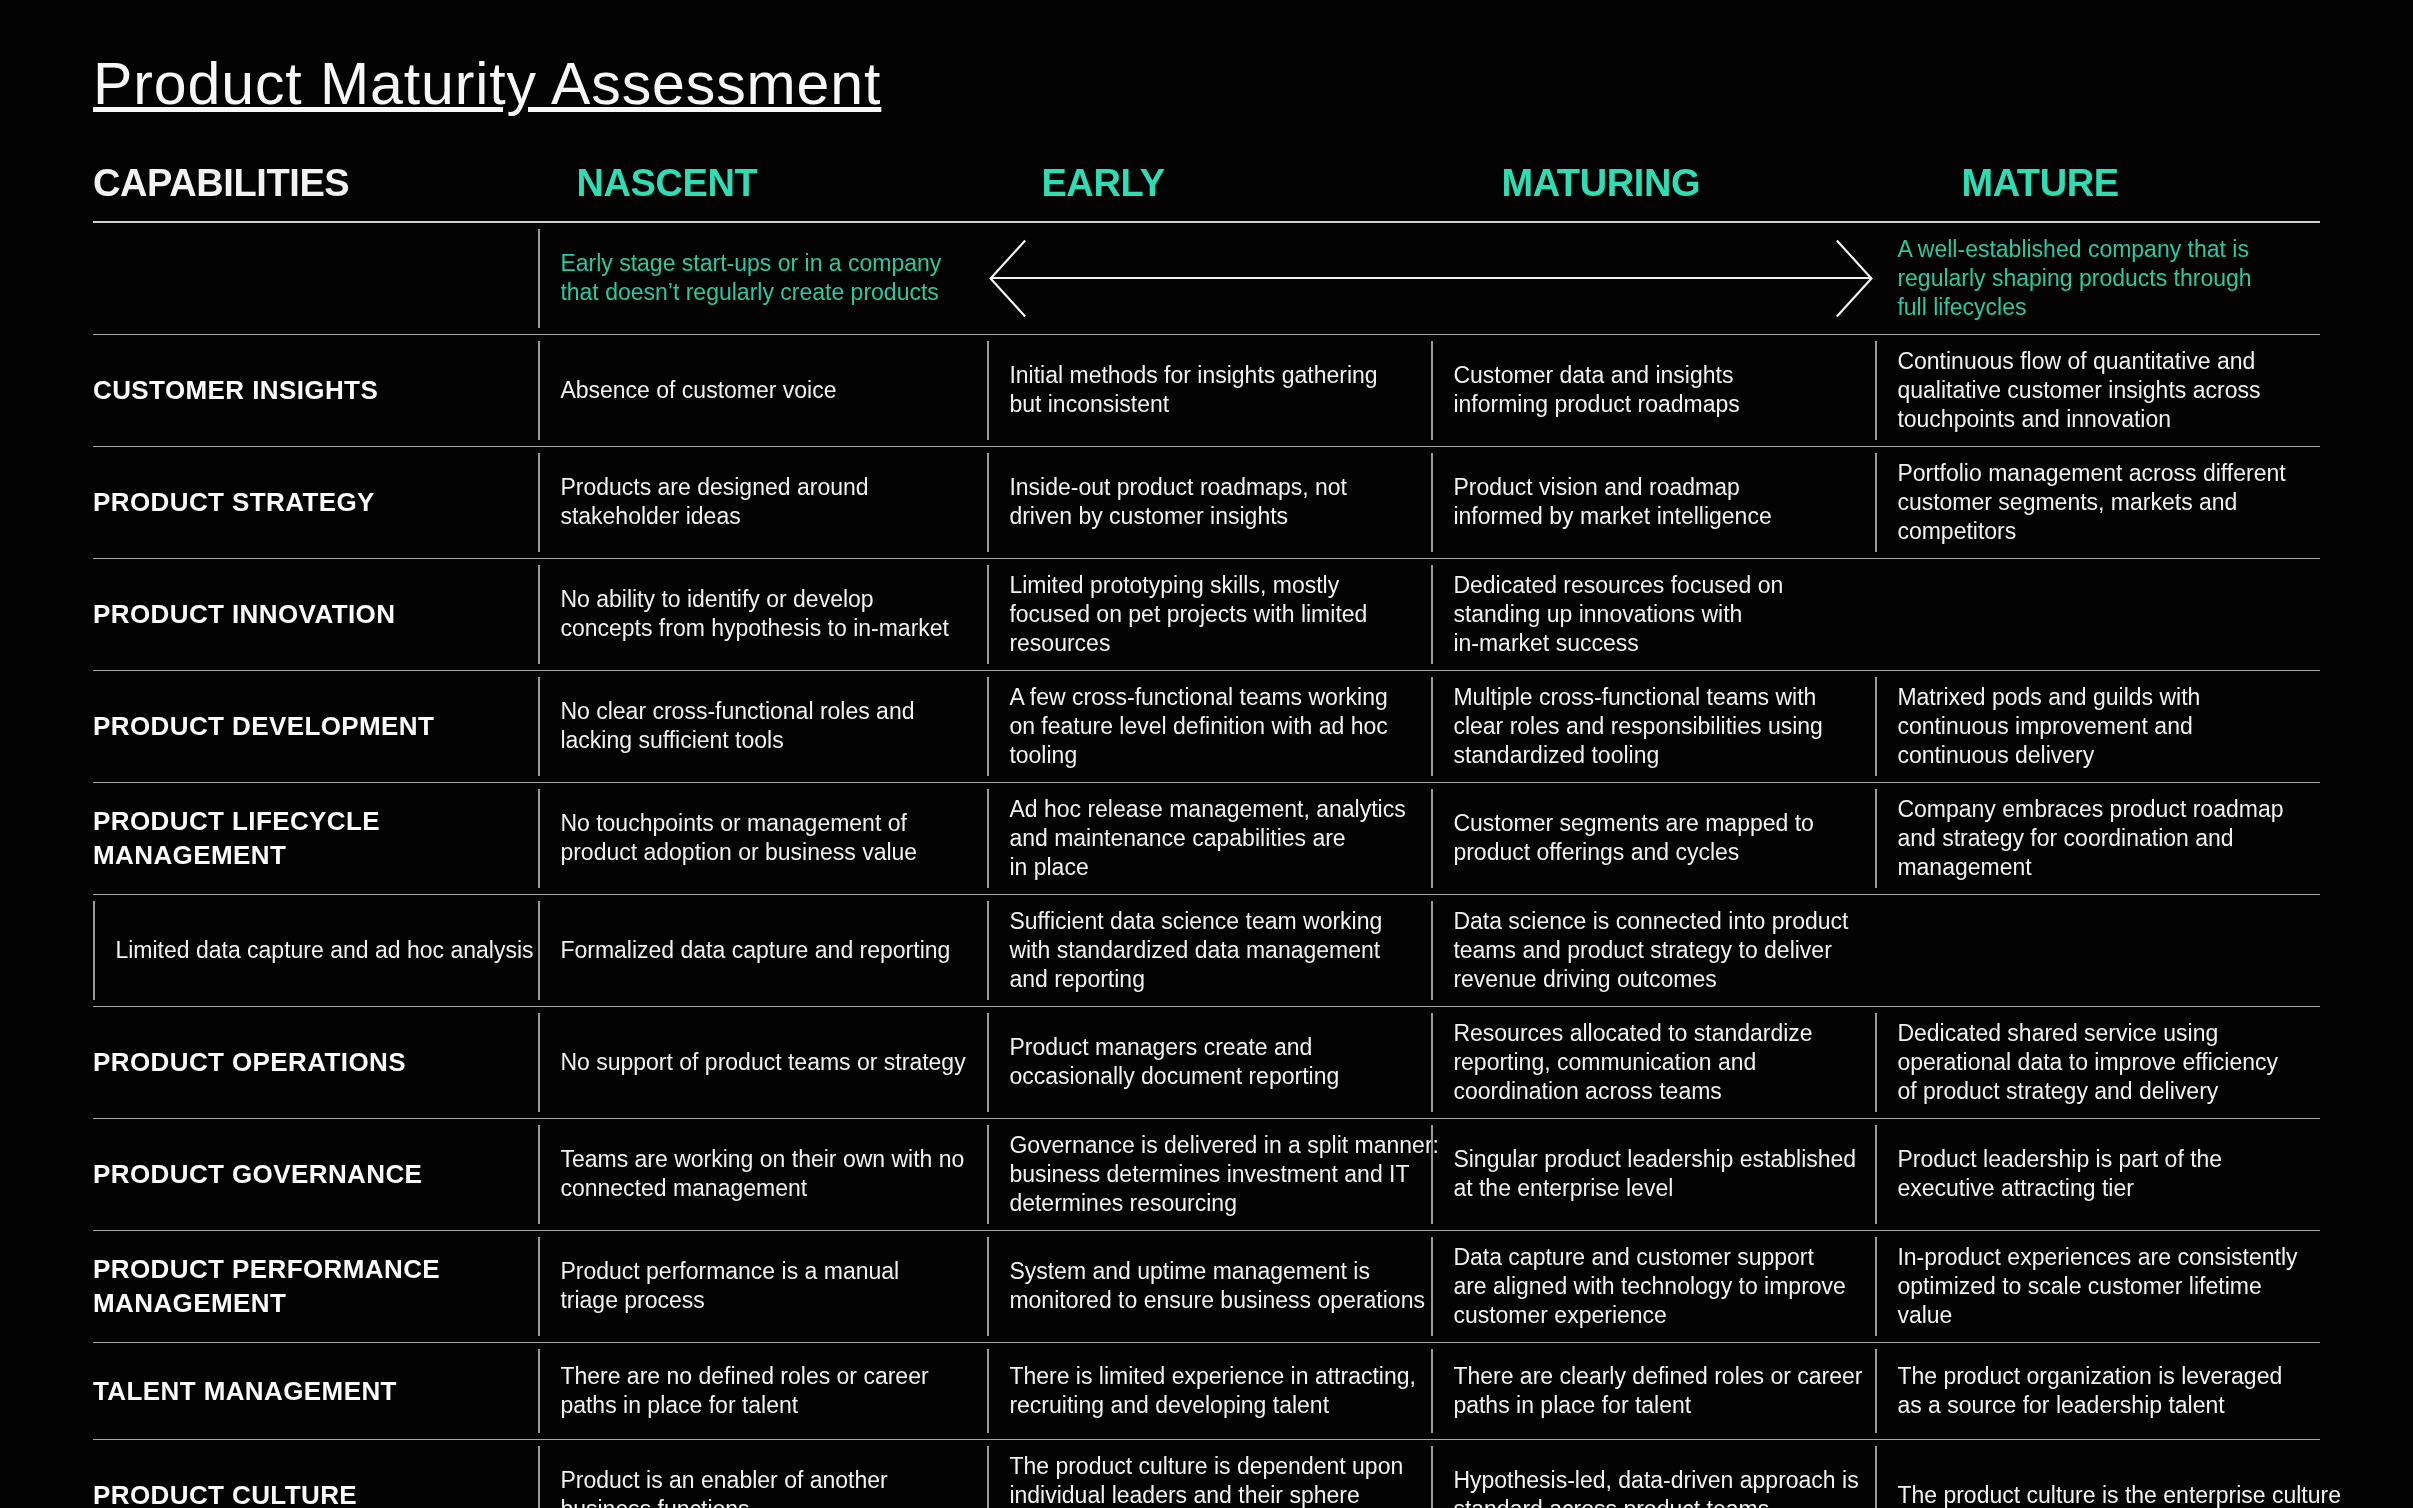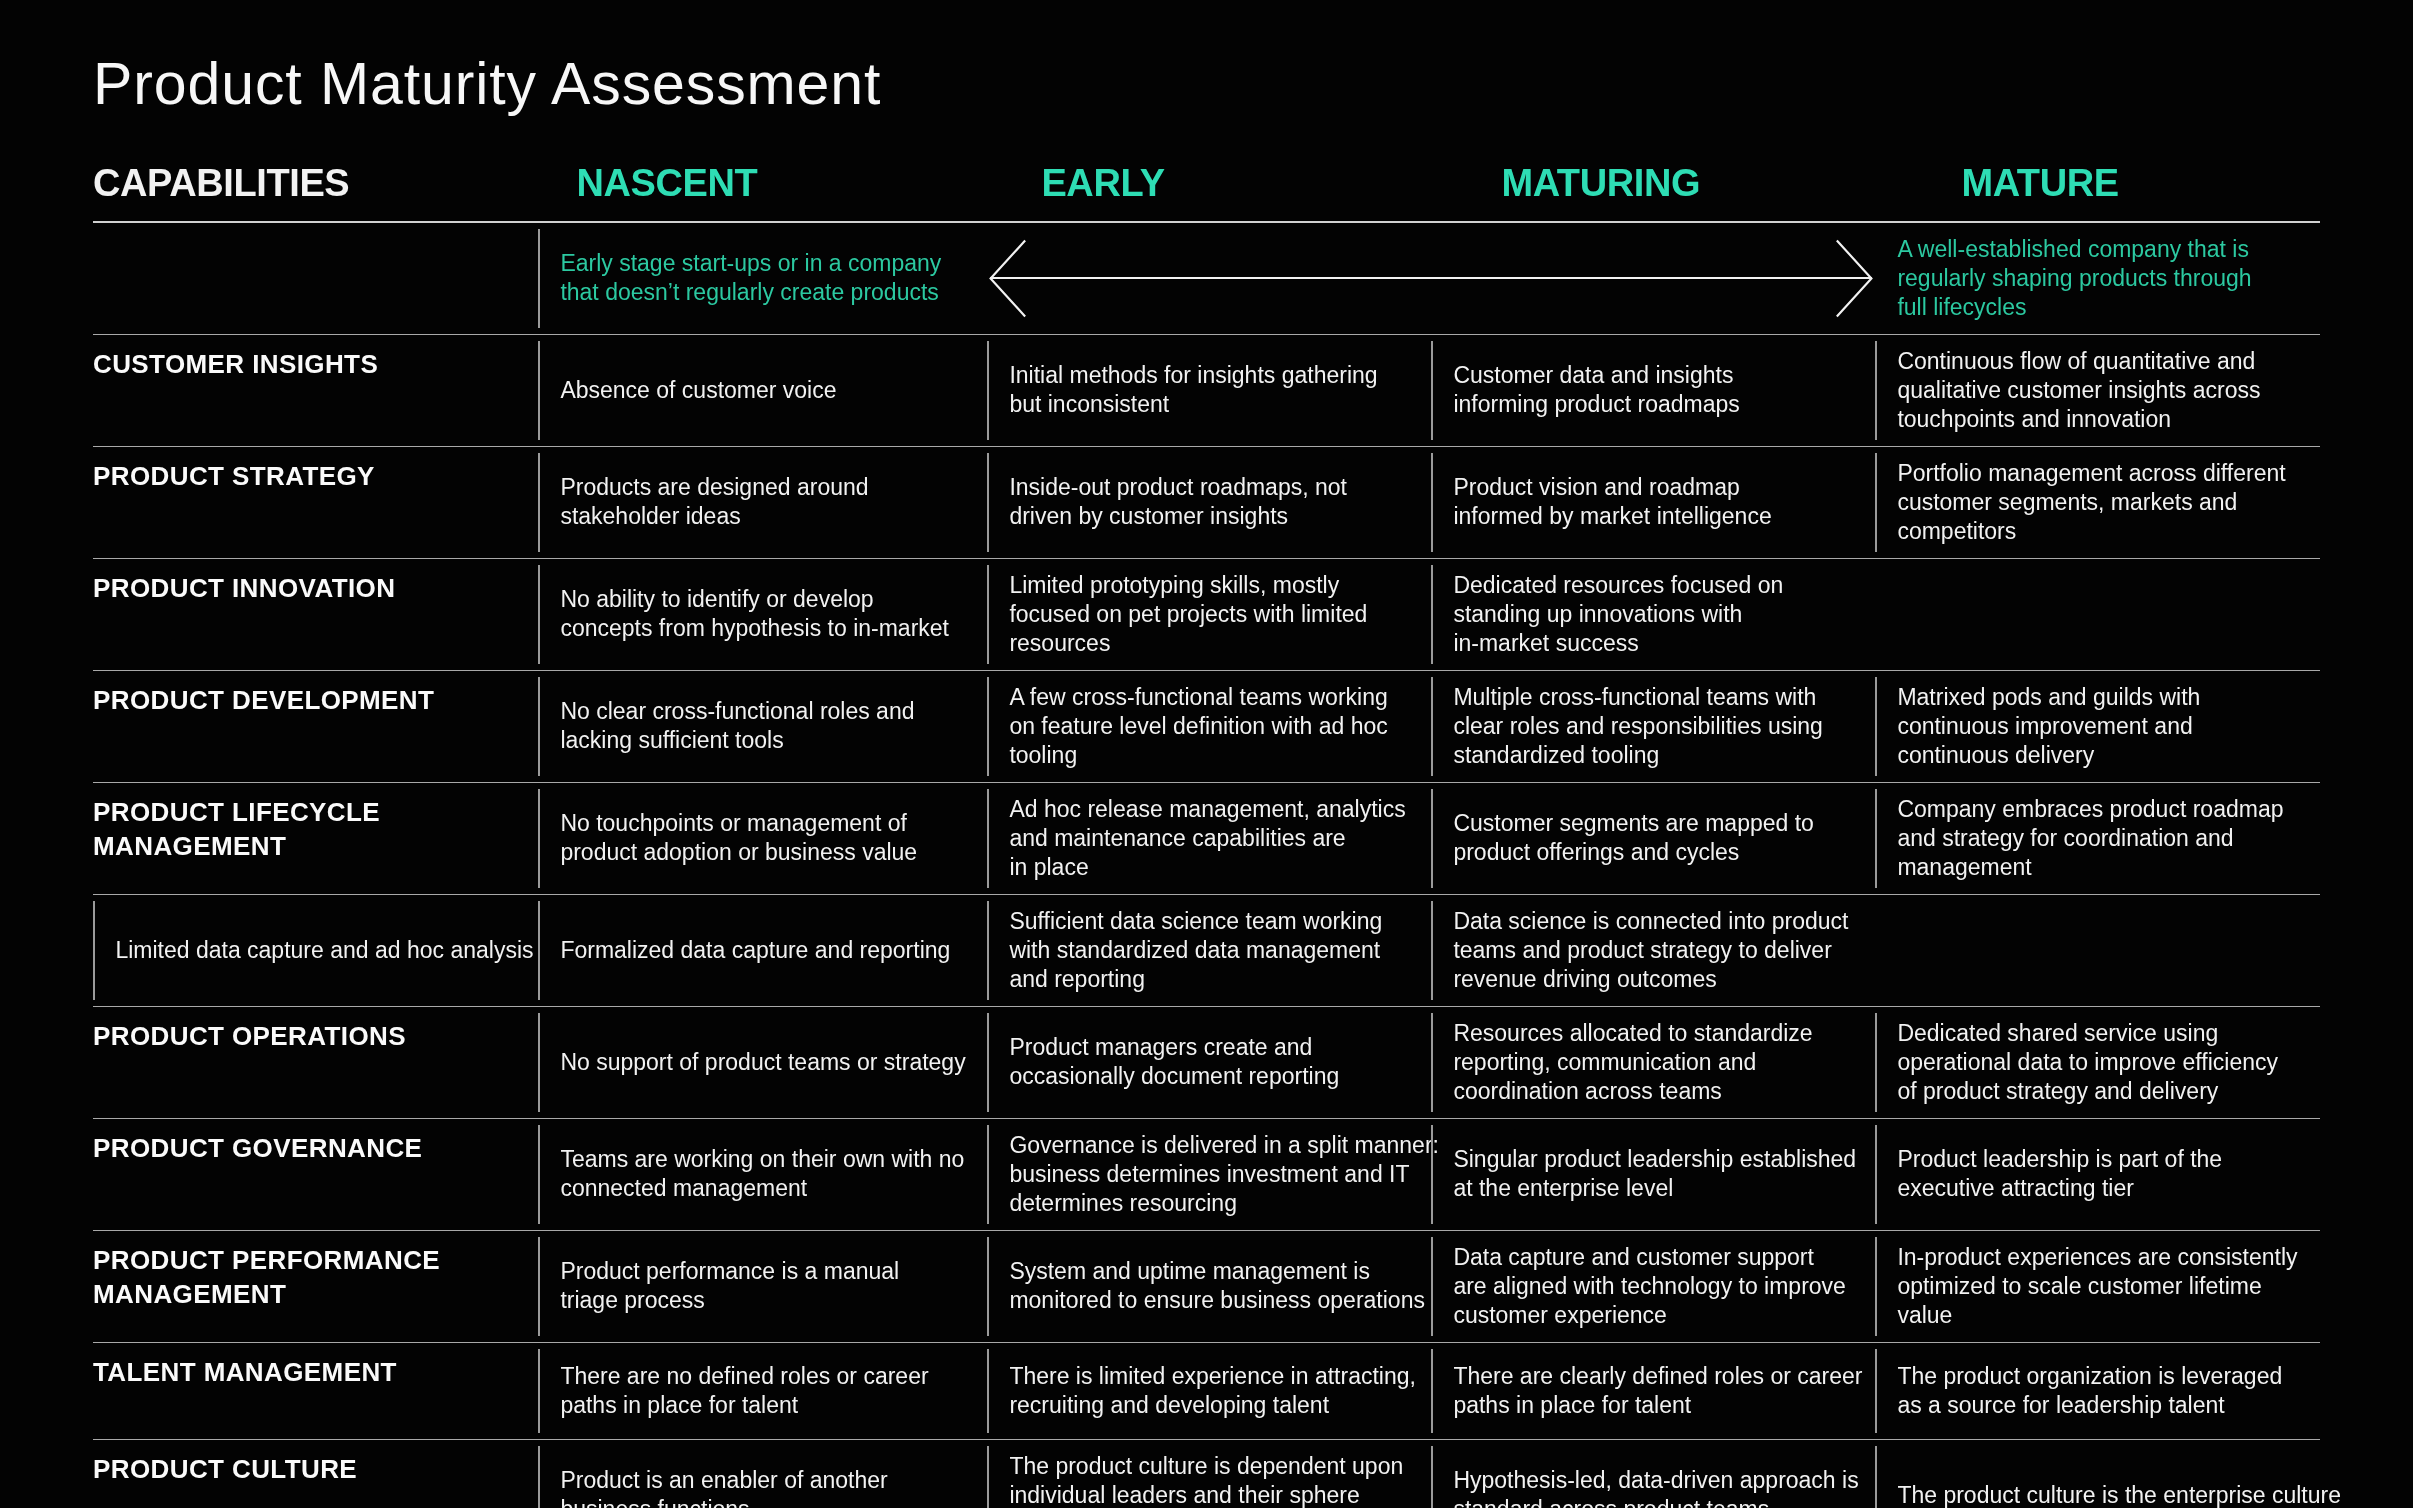--- a/index.html
+++ b/index.html
@@ -12,20 +12,21 @@
   }
   .page { width:2413px; height:1508px; padding:0 93px; }
 
   .title {
     padding-top:50px;
     font-size:59px;
     font-weight:300;
     letter-spacing:0.9px;
     color:#f7f7f7;
     line-height:69px;
+    text-decoration:underline;
   }
 
   .grid {
     display:grid;
     grid-template-columns:445px 449px 444px 444px 446px;
     width:2227px;
   }
 
   
   .header-row {
@@ -61,21 +62,21 @@
     position:absolute; left:3.4px; right:3.4px; top:50%; margin-top:-0.9px;
     height:2.2px; background:#f2f2f2;
   }
   .chevron { position:absolute; top:50%; margin-top:-41px; }
   .chevron.left  { left:0; }
   .chevron.right { right:0; }
 
   
   .row { border-top:1.7px solid #a9a9a9; min-height:97px; align-items:center; }
   .row:last-child { border-bottom:1.7px solid #a9a9a9; }
-  .cap-cell { display:flex; padding:12px 4px 12px 0; height:100%; }
+  .cap-cell { display:flex; align-items:center; padding:12px 4px 12px 0; height:100%; }
   .cap-label {
     font-size:26px; font-weight:bold; letter-spacing:0.4px;
     line-height:34px; color:#fafafa; white-space:pre;
   }
   .val-cell { position:relative; display:flex; align-items:center; padding:12px 6.9px 12px 22.4px; height:100%; }
   .val-cell::before {
     content:""; position:absolute; left:0; top:6px; bottom:6px; width:1.7px; background:#9b9b9b;
   }
   .cell-text { font-size:23px; line-height:29px; color:#f2f2f2; white-space:pre; }
 </style>

